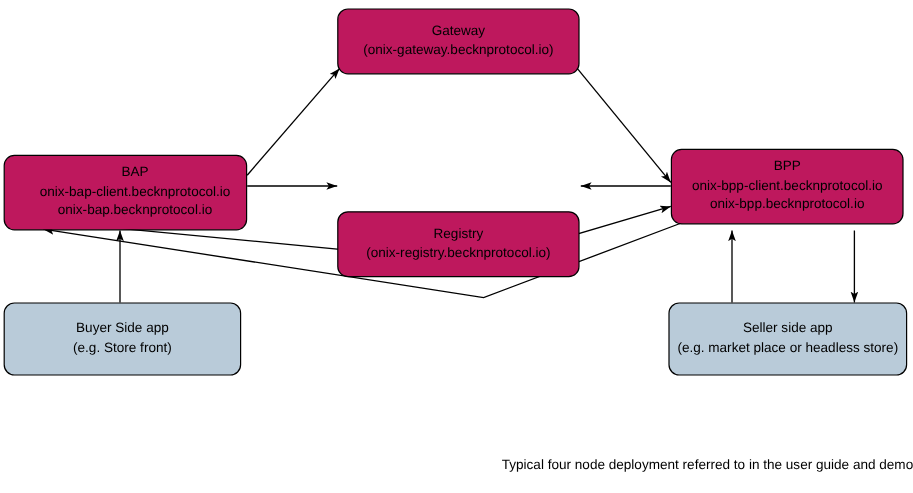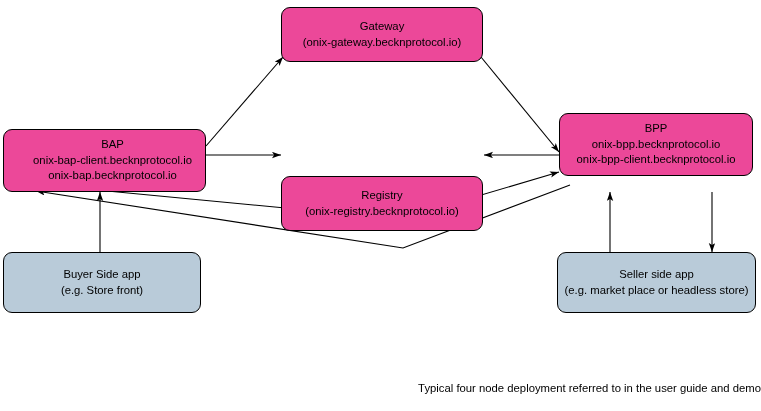--- a/index.html
+++ b/index.html
@@ -26,36 +26,36 @@
     top: 0;
     width: 761px;
     height: 411px;
     pointer-events: none;
   }
   .node {
     position: absolute;
     box-sizing: border-box;
     border: 1px solid #000000;
     border-radius: 9px;
-    background: #ec4899;
+    background: #be185d;
     display: flex;
     flex-direction: column;
     align-items: center;
     justify-content: center;
     text-align: center;
     font-size: 11.3px;
     line-height: 15.5px;
     white-space: nowrap;
   }
   .node .ln { display: block; }
   .node.filled { background: #b9cbd9; }
   #node-gateway { left: 281px;  top: 7px;   width: 202px; height: 55px; }
   #node-bap     { left: 3px;    top: 129px; width: 203px; height: 63px; padding-left: 16px; }
   #node-registry{ left: 281px;  top: 129px; width: 202px; height: 55px; margin-top: 47px; }
-  #node-bpp     { left: 559px;  top: 113px; width: 194px; height: 63px; }
+  #node-bpp     { left: 559px;  top: 124px; width: 194px; height: 63px; }
   #node-buyer   { left: 3px;    top: 252px; width: 198px; height: 61px; }
   #node-seller  { left: 557px;  top: 252px; width: 199px; height: 61px; }
   #caption {
     position: absolute;
     left: 0;
     top: 381px;
     width: 761px;
     text-align: right;
     font-size: 11.3px;
     line-height: 15px;
@@ -104,22 +104,22 @@
     <span class="ln">onix-bap.becknprotocol.io</span>
   </div>
 
   <div class="node" id="node-registry">
     <span class="ln">Registry</span>
     <span class="ln">(onix-registry.becknprotocol.io)</span>
   </div>
 
   <div class="node" id="node-bpp">
     <span class="ln">BPP</span>
+    <span class="ln">onix-bpp-client.becknprotocol.io</span>
     <span class="ln">onix-bpp.becknprotocol.io</span>
-    <span class="ln">onix-bpp-client.becknprotocol.io</span>
   </div>
 
   <div class="node filled" id="node-seller">
     <span class="ln">Seller side app</span>
     <span class="ln">(e.g. market place or headless store)</span>
   </div>
 
   <div class="node filled" id="node-buyer">
     <span class="ln">Buyer Side app</span>
     <span class="ln">(e.g. Store front)</span>

